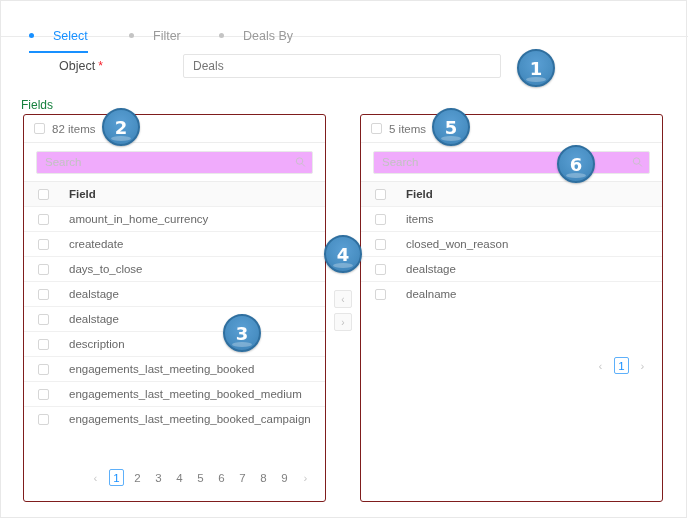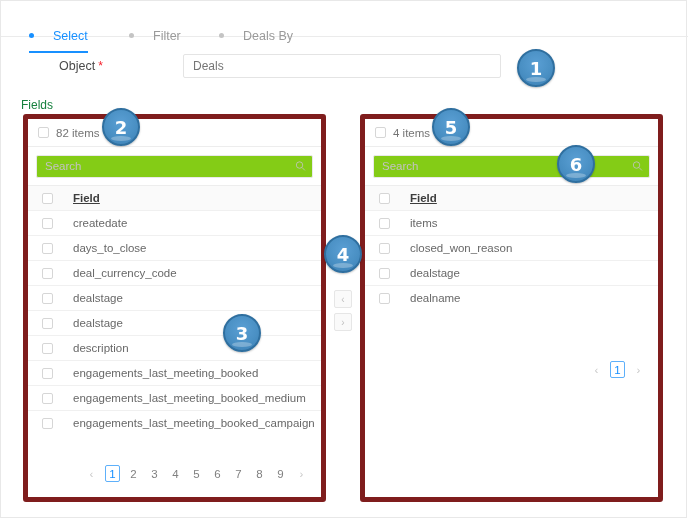--- a/index.html
+++ b/index.html
@@ -106,21 +106,21 @@
     position: absolute;
     left: 20px;
     top: 97px;
     font-size: 12px;
     color: #15803d;
   }
 
   
   .panel {
     position: absolute;
-    border: 5px solid #7f1d1d;
+    border: 1px solid #7f1d1d;
     border-radius: 3px;
     background: #fff;
     box-sizing: border-box;
   }
   .panel-left  { left: 22px;  top: 113px; width: 303px; height: 388px; }
   .panel-right { left: 359px; top: 113px; width: 303px; height: 388px; }
 
   .panel-header {
     height: 28px;
     border-bottom: 1px solid #ededed;
@@ -162,21 +162,21 @@
   .search-input {
     width: 100%;
     height: 100%;
     border: 1px solid #e9e9e9;
     border-radius: 2px;
     box-sizing: border-box;
     padding: 0 24px 0 8px;
     font-family: "Liberation Sans", sans-serif;
     font-size: 11.5px;
     color: #555;
-    background: #84cc16;
+    background: #f0abfc;
     outline: none;
   }
   .search-input::placeholder { color: #c2c2c2; }
   .search-icon {
     position: absolute;
     right: 7px;
     top: 50%;
     transform: translateY(-50%);
     width: 11px;
     height: 11px;
@@ -194,21 +194,20 @@
     padding-left: 14px;
   }
   .list-head {
     background: #fafafa;
     border-top: 1px solid #ededed;
   }
   .list-head .row-text {
     font-weight: bold;
     color: #3d3d3d;
     font-size: 11.5px;
-    text-decoration: underline;
   }
   .row-text {
     margin-left: 20px;
     font-size: 11.5px;
     color: #686868;
     white-space: nowrap;
   }
   .list-body { }
 
   
@@ -345,29 +344,29 @@
     </div>
 
     <div class="list-head">
       <span class="cbox"></span>
       <span class="row-text">Field</span>
     </div>
 
     <div class="list-body">
       <div class="list-row">
         <span class="cbox"></span>
+        <span class="row-text">amount_in_home_currency</span>
+      </div>
+      <div class="list-row">
+        <span class="cbox"></span>
         <span class="row-text">createdate</span>
       </div>
       <div class="list-row">
         <span class="cbox"></span>
         <span class="row-text">days_to_close</span>
-      </div>
-      <div class="list-row">
-        <span class="cbox"></span>
-        <span class="row-text">deal_currency_code</span>
       </div>
       <div class="list-row">
         <span class="cbox"></span>
         <span class="row-text">dealstage</span>
       </div>
       <div class="list-row">
         <span class="cbox"></span>
         <span class="row-text">dealstage</span>
       </div>
       <div class="list-row">
@@ -402,21 +401,21 @@
       <span class="pg arrow">›</span>
     </div>
   </div>
 
   <div class="xfer xfer-up">‹</div>
   <div class="xfer xfer-down">›</div>
 
   <div class="panel panel-right">
     <div class="panel-header">
       <span class="cbox"></span>
-      <span class="panel-count">4 items</span>
+      <span class="panel-count">5 items</span>
     </div>
 
     <div class="search-wrap">
       <div class="search-box">
         <input class="search-input" type="text" placeholder="Search" style="">
         <svg class="search-icon" viewBox="0 0 16 16" fill="none">
           <circle cx="6.6" cy="6.6" r="4.7" stroke="currentColor" stroke-width="1.2"></circle>
           <line x1="10.2" y1="10.2" x2="14.4" y2="14.4" stroke="currentColor" stroke-width="1.2"></line>
         </svg>
       </div>

